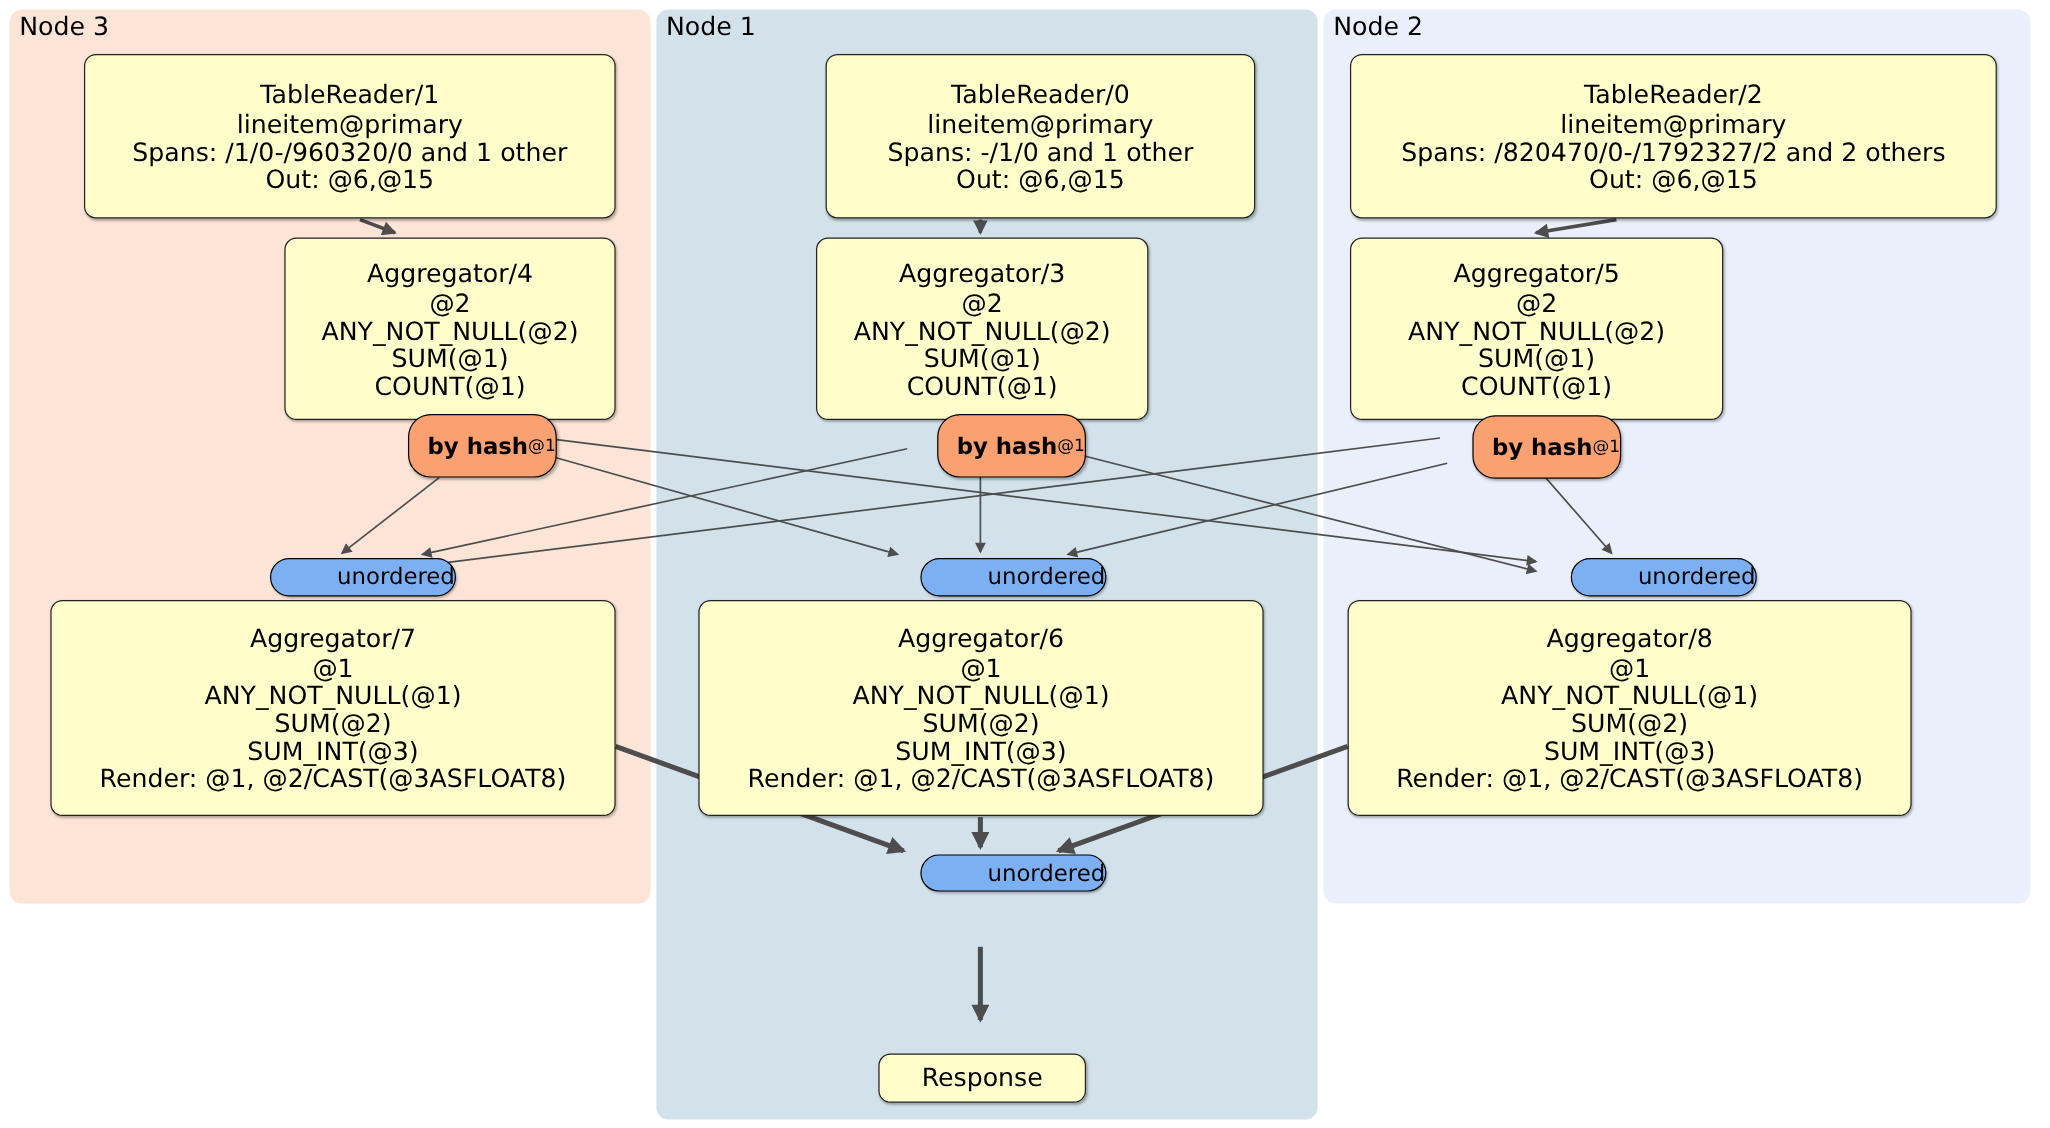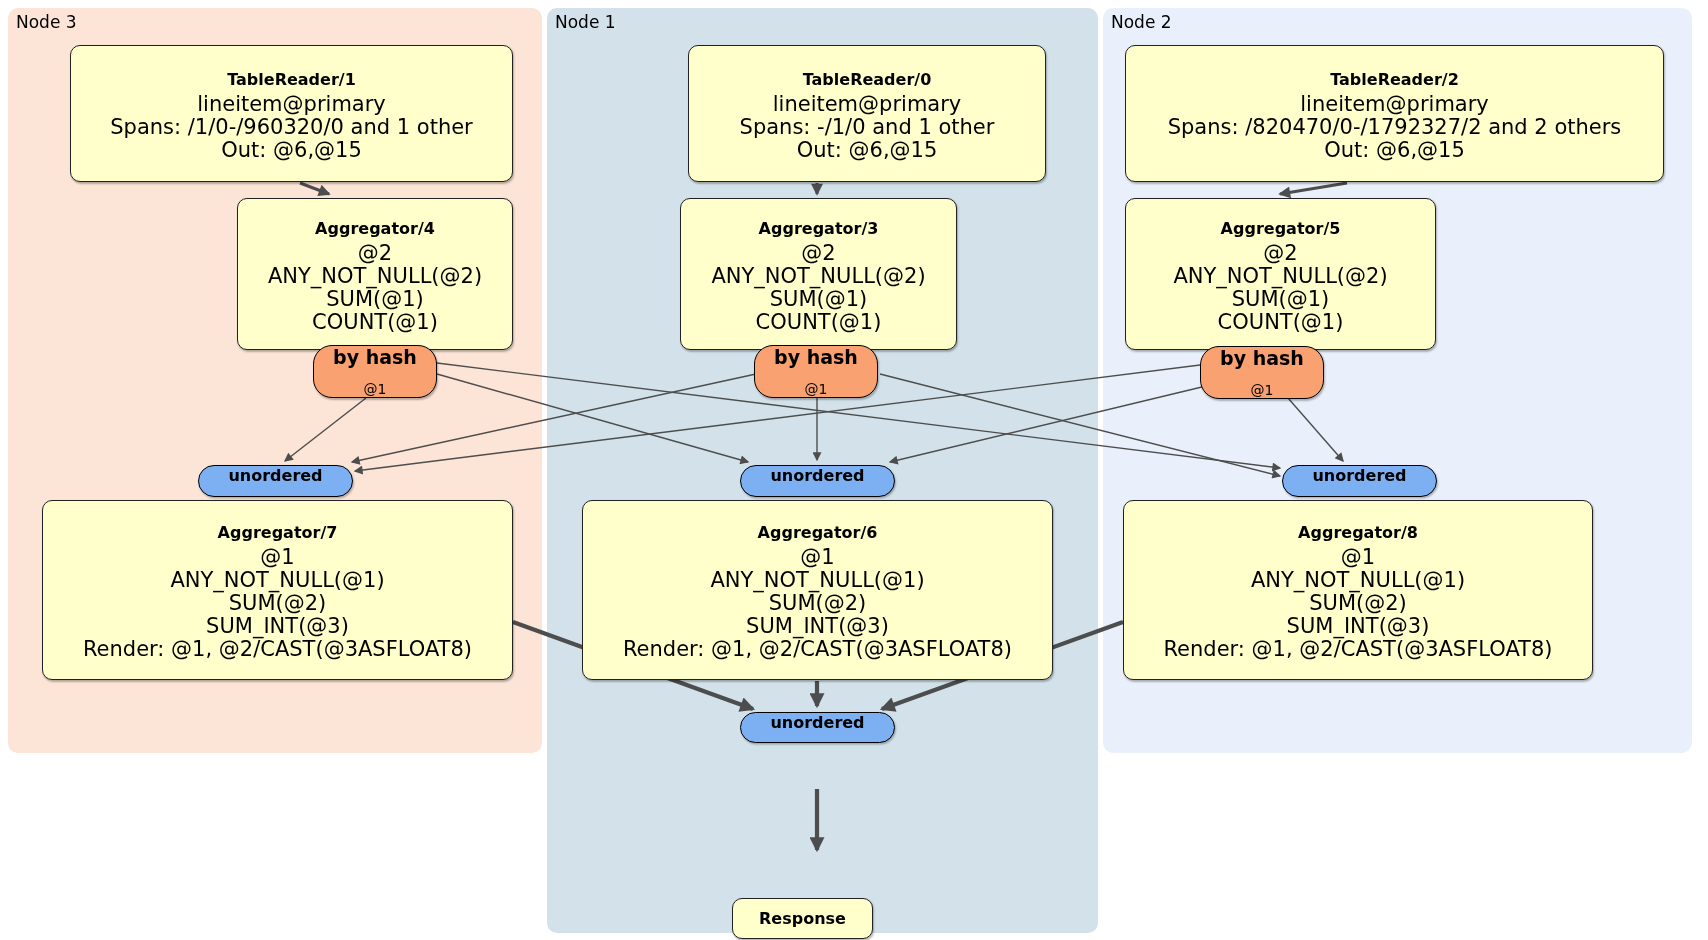--- a/index.html
+++ b/index.html
@@ -15,43 +15,43 @@
   * { margin:0; padding:0; box-sizing:border-box; }
   html,body { width:1708px; height:940px; background:#ffffff; overflow:hidden;
     font-family:"DejaVu Sans","Liberation Sans",sans-serif; color:#000; }
   .stage { position:relative; width:1708px; height:940px; }
 
   .region { position:absolute; border-radius:10px; z-index:1; }
   #region-node3 { left:8px;  top:8px; width:534px; height:745px; background:var(--node3-bg); }
   #region-node1 { left:547px; top:8px; width:551px; height:925px; background:var(--node1-bg); }
   #region-node2 { left:1103px; top:8px; width:589px; height:745px; background:var(--node2-bg); }
 
-  .node-label { position:absolute; z-index:5; font-size:17px; line-height:20px;text-align:right; }
+  .node-label { position:absolute; z-index:5; font-size:21px; line-height:20px;text-align:right; }
 
   svg.edges { position:absolute; left:0; top:0; z-index:2; }
   .edge-thin  { stroke:var(--edge); stroke-width:1.4px; }
   .edge-med   { stroke:var(--edge); stroke-width:3px; }
   .edge-thick { stroke:var(--edge); stroke-width:4.2px; }
   .ah { fill:var(--edge); }
 
   .pbox { position:absolute; z-index:3; background:var(--processor-fill);
     border:1.6px solid var(--processor-border); border-radius:10px;
     display:flex; flex-direction:column; align-items:center; justify-content:center;
     text-align:center; box-shadow:1px 1.5px 2px rgba(0,0,0,0.28); }
-  .box-title { font-weight:bold; font-size:16px; line-height:27px; white-space:nowrap; }
+  .box-title { font-weight:normal; font-size:21px; line-height:27px; white-space:nowrap; }
   .box-line  { font-size:21px; line-height:23px; white-space:nowrap; }
 
-  .pill { position:absolute; z-index:4; display:flex; flex-direction:column;
-    align-items:center; justify-content:space-between; border:1.9px solid #000;
-    text-align:center; box-shadow:1px 1.5px 2px rgba(0,0,0,0.28); }
+  .pill { position:absolute; z-index:4; display:flex; 
+    align-items:center; justify-content:flex-end; border:1.9px solid #000;
+    text-align:center; box-shadow:1px 1.5px 2px rgba(0,0,0,0.28);margin-left:27px; }
   .hash-pill { background:var(--router-fill); border-radius:19px; }
   .hash-label { font-weight:bold; font-size:19px; line-height:22px; }
   .hash-key   { font-size:14px; line-height:16px; }
   .sync-pill { background:var(--sync-fill); border-radius:16px;
-    font-weight:bold; font-size:16px; }
+    font-weight:normal; font-size:19px; }
 </style>
 </head>
 <body>
 
 <div class="stage">
 
   <div class="region" id="region-node3"></div>
   <div class="region" id="region-node1"></div>
   <div class="region" id="region-node2"></div>
 
@@ -157,21 +157,21 @@
     <div class="box-line">SUM(@2)</div>
     <div class="box-line">SUM_INT(@3)</div>
     <div class="box-line">Render: @1, @2/CAST(@3ASFLOAT8)</div>
   </div>
 
   <div class="pill sync-pill" style="left:740px;top:712px;width:155px;height:31px">
     <div>unordered</div>
   </div>
 
 
-  <div class="pbox" style="left:732px;top:898px;width:141px;height:41px">
+  <div class="pbox" style="left:732px;top:878px;width:173px;height:41px">
     <div class="box-title">Response</div>
   </div>
 
   <div class="pbox" style="left:1125px;top:45px;width:539px;height:137px">
     <div class="box-title">TableReader/2</div>
     <div class="box-line">lineitem@primary</div>
     <div class="box-line">Spans: /820470/0-/1792327/2 and 2 others</div>
     <div class="box-line">Out: @6,@15</div>
   </div>
 

